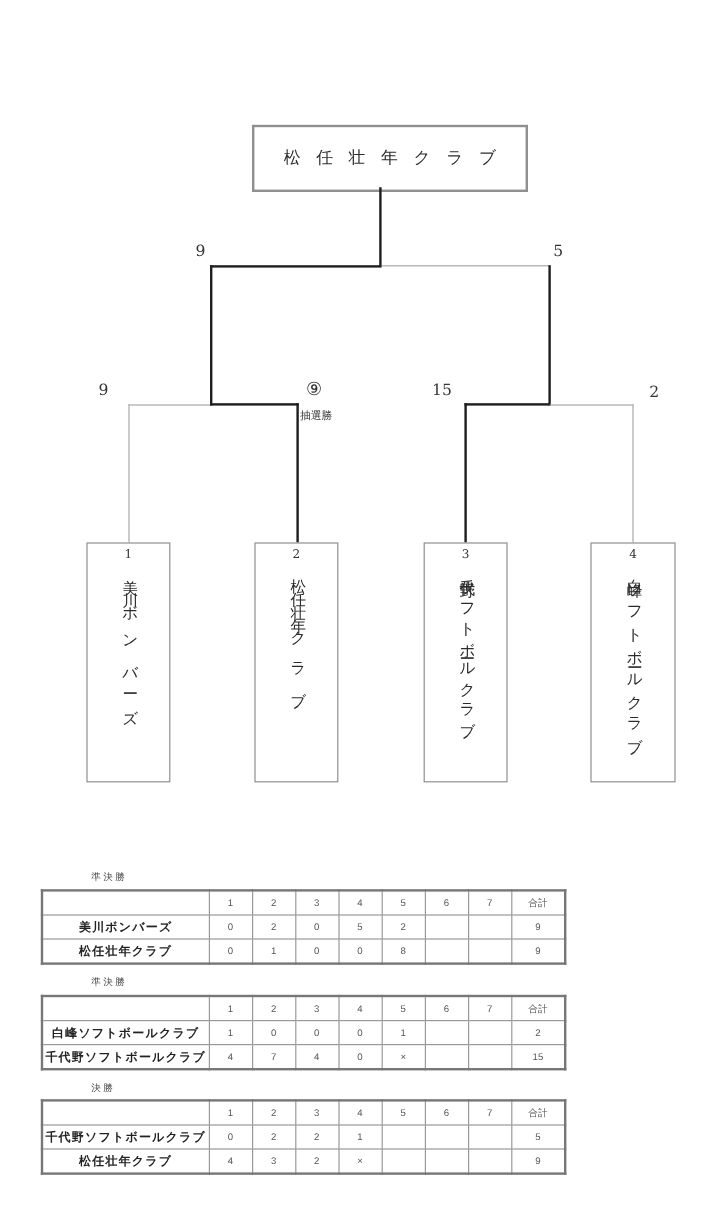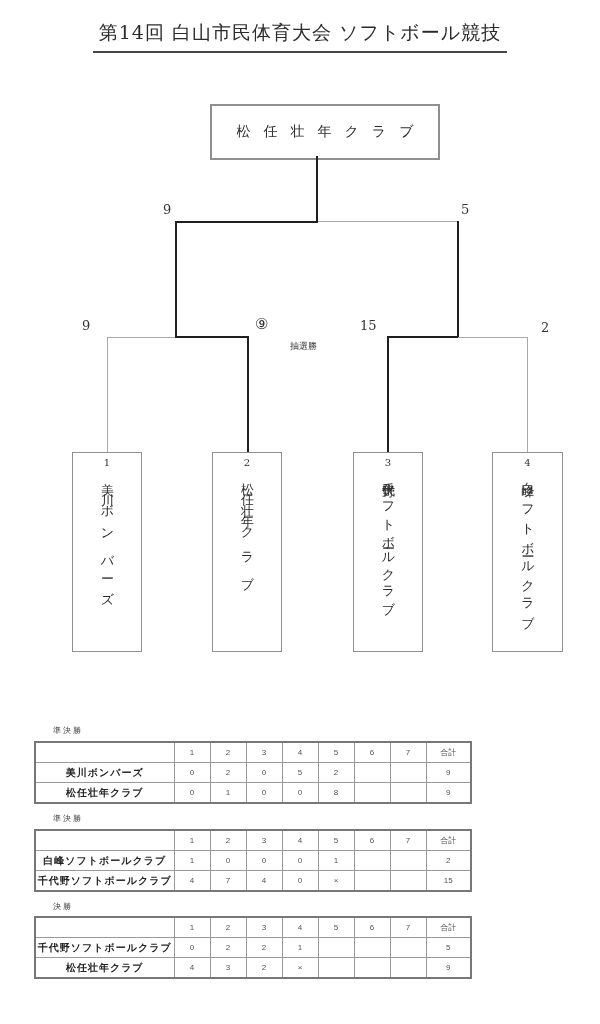--- a/index.html
+++ b/index.html
@@ -21,49 +21,46 @@
   
   .hline,.vline{position:absolute;}
   .hline.dark{height:2px;background:#1f1f1f;}
   .vline.dark{width:2px;background:#1f1f1f;}
   .hline.lite{height:1px;background:#a9a9a9;}
   .vline.lite{width:1px;background:#a9a9a9;}
 
   
   .score{position:absolute;font-size:13px;color:#333;}
   .score.big{font-size:15px;}
-  .note{position:absolute;font-size:9px;color:#333;letter-spacing:0px;margin-left:40px;}
+  .note{position:absolute;font-size:9px;color:#333;letter-spacing:0px;}
 
   
   .team-box{position:absolute;top:452px;width:70px;height:200px;border:1px solid #8f8f8f;
             display:flex;flex-direction:column;align-items:center;box-sizing:border-box;padding-top:3px;}
   .seed{font-size:10px;color:#333;line-height:14px;}
   .vname{writing-mode:vertical-rl;text-orientation:mixed;font-size:13px;color:#2b2b2b;margin-top:2px;}
   .ls-a{letter-spacing:11px;}
   .ls-b{letter-spacing:1.5px;}
   .ls-c{letter-spacing:3px;}
 
   
-  .tbl-label{position:absolute;left:53px;font-family:Liberation Serif, serif;
+  .tbl-label{position:absolute;left:76px;font-family:Liberation Serif, serif;
              font-size:8px;color:#444;letter-spacing:2px;}
   table.score-table{position:absolute;left:34px;width:436px;border-collapse:collapse;
                     table-layout:fixed;border:2px solid #777;
                     font-family:"Liberation Sans",sans-serif;}
   table.score-table td{border:1px solid #999;height:19px;text-align:center;vertical-align:middle;
                        font-size:8px;color:#555;padding:0;overflow:hidden;}
   table.score-table td.team{font-size:10px;font-weight:bold;color:#222;letter-spacing:1px;}
 </style>
 </head>
 <body>
 
 <div id="page">
 
-  <div class="title-wrap">
-    <span class="title">第14回 白山市民体育大会 ソフトボール競技</span>
-  </div>
 
   <div class="winner-box">松任壮年クラブ</div>
 
   <div class="vline dark" style="left:316px;top:156px;height:66px;"></div>
   <div class="hline dark" style="left:175px;top:221px;width:143px;"></div>
   <div class="hline lite" style="left:318px;top:221px;width:140px;"></div>
   <div class="vline dark" style="left:175px;top:221px;height:117px;"></div>
   <div class="vline dark" style="left:457px;top:221px;height:117px;"></div>
 
   <div class="hline lite" style="left:107px;top:337px;width:69px;"></div>

